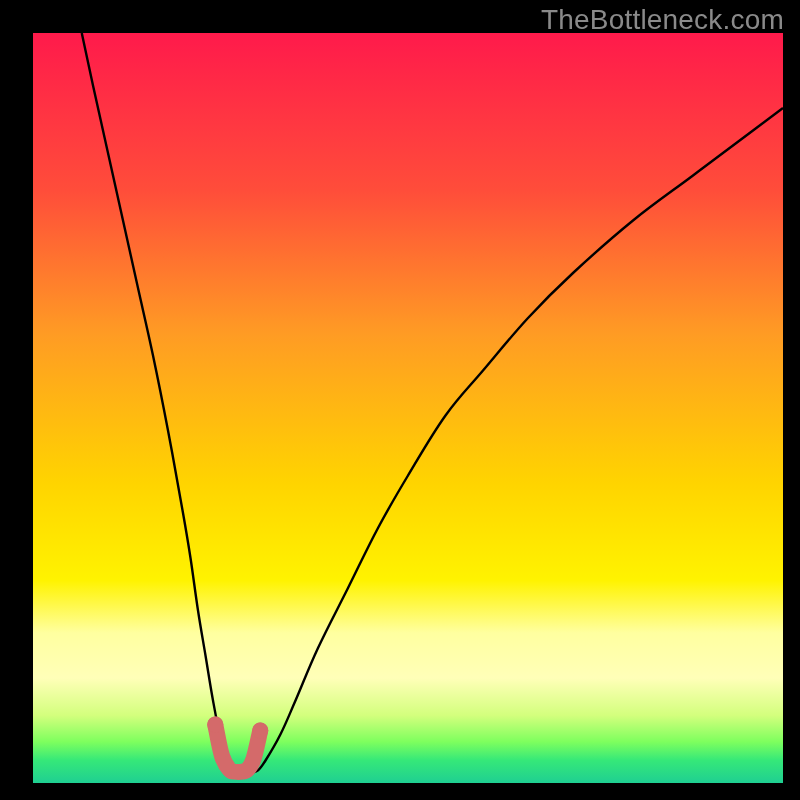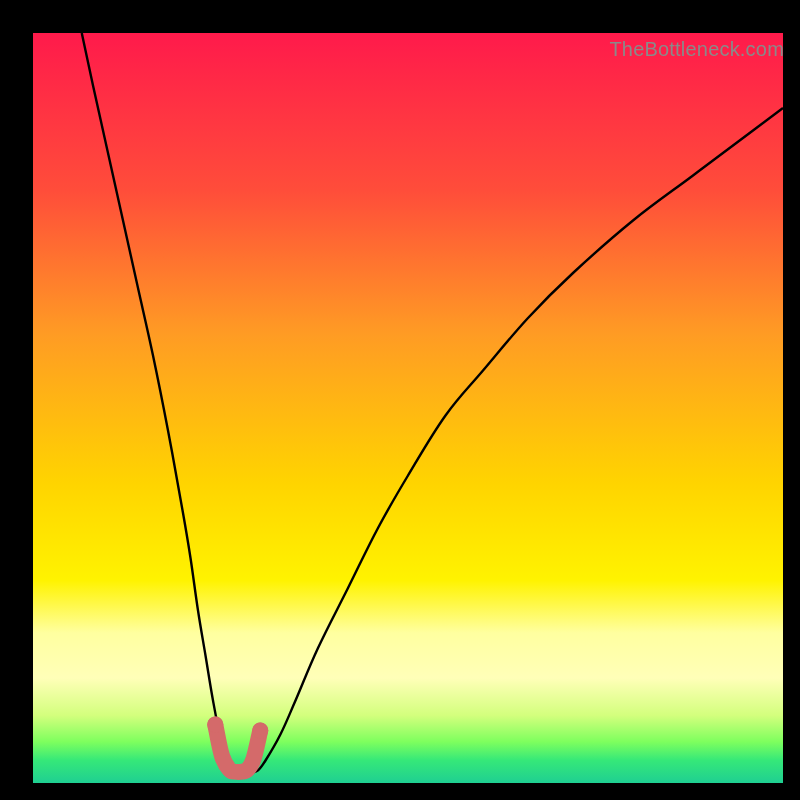--- a/index.html
+++ b/index.html
@@ -24,25 +24,24 @@
     top: 33px;
     width: 750px;
     height: 750px;
     overflow: hidden;
   }
   .watermark {
     position: absolute;
     top: 4px;
     right: 16px;
     font-family: Arial, Helvetica, sans-serif;
-    font-size: 20px;
+    font-size: 28px;
     font-weight: 500;
     color: #8a8a8a;
     letter-spacing: 0.2px;
-    margin-top: 34px;
   }
   svg { display: block; }
 </style>
 </head>
 <body>
 
 <div class="frame">
   <div class="plot-area">
     <svg id="chart-svg" width="750" height="750" viewBox="0 0 750 750">
         <defs>

